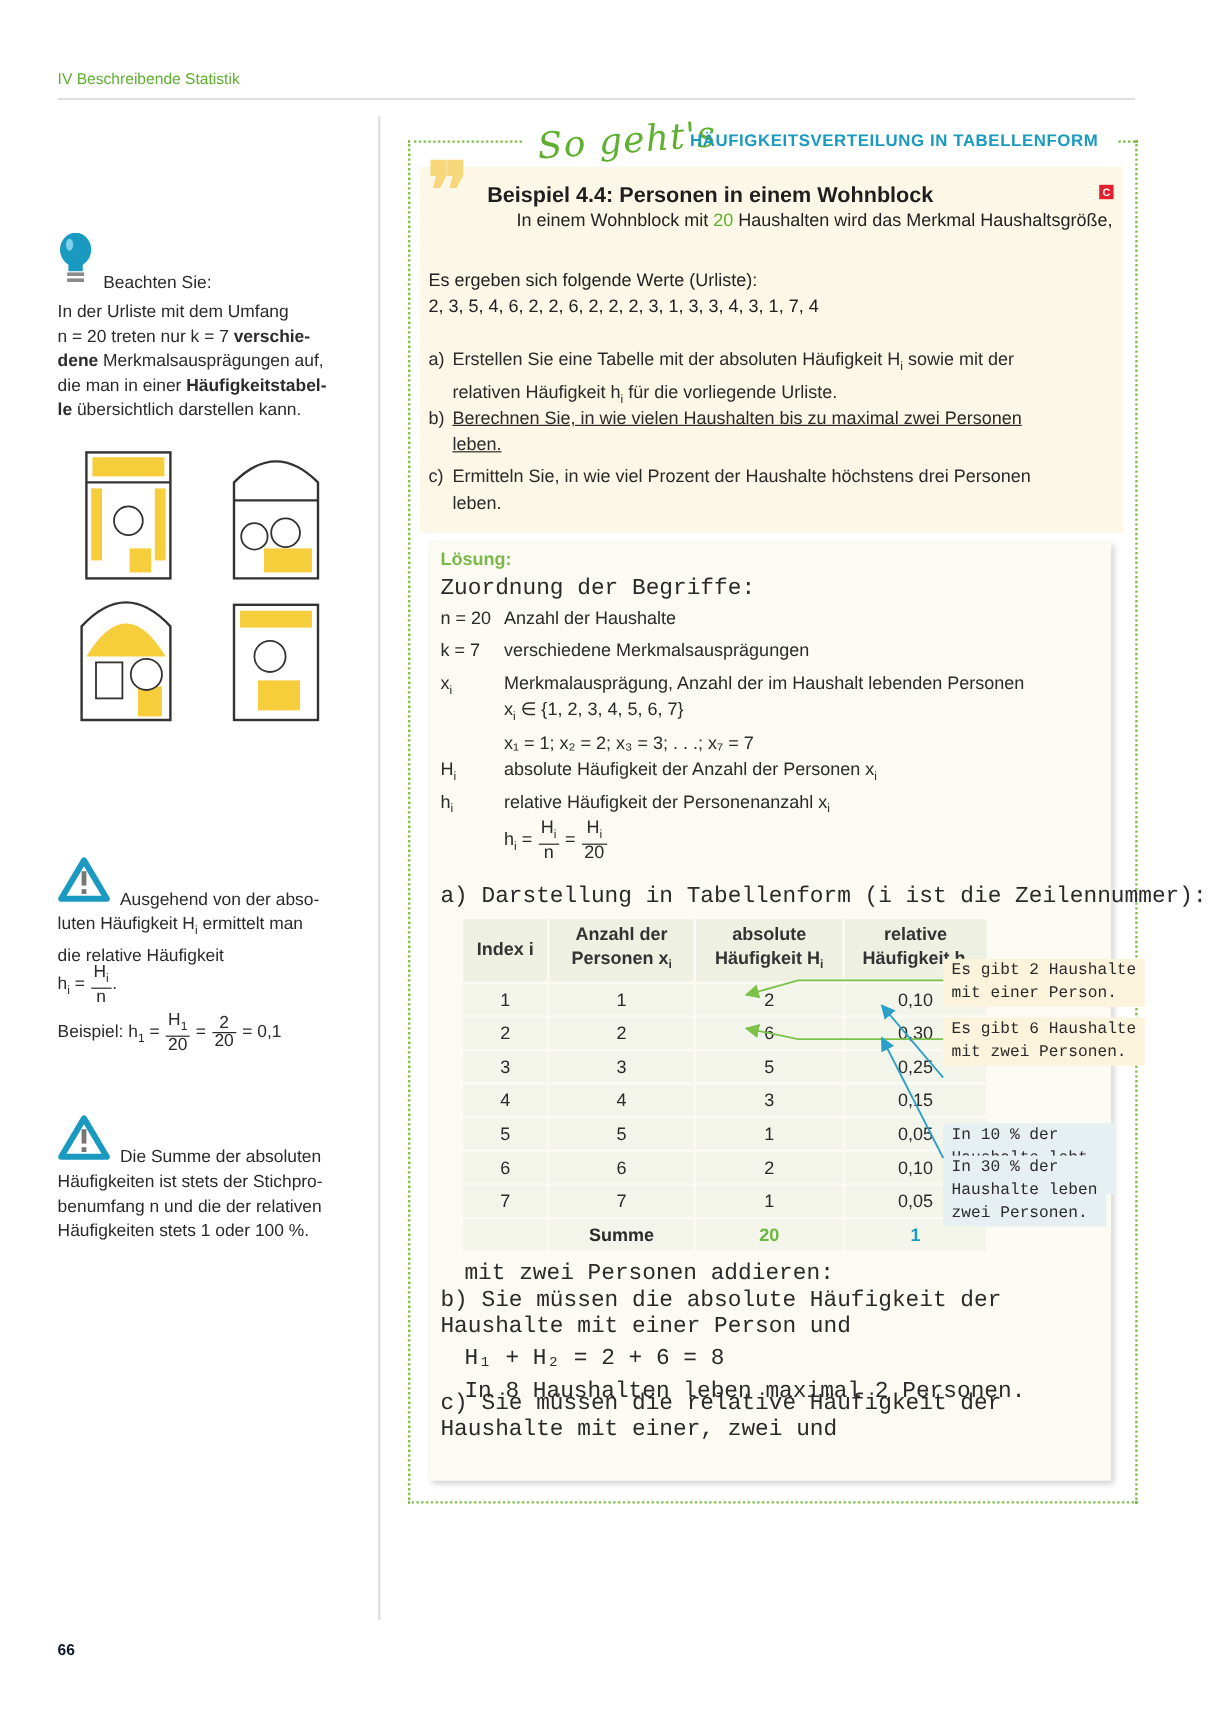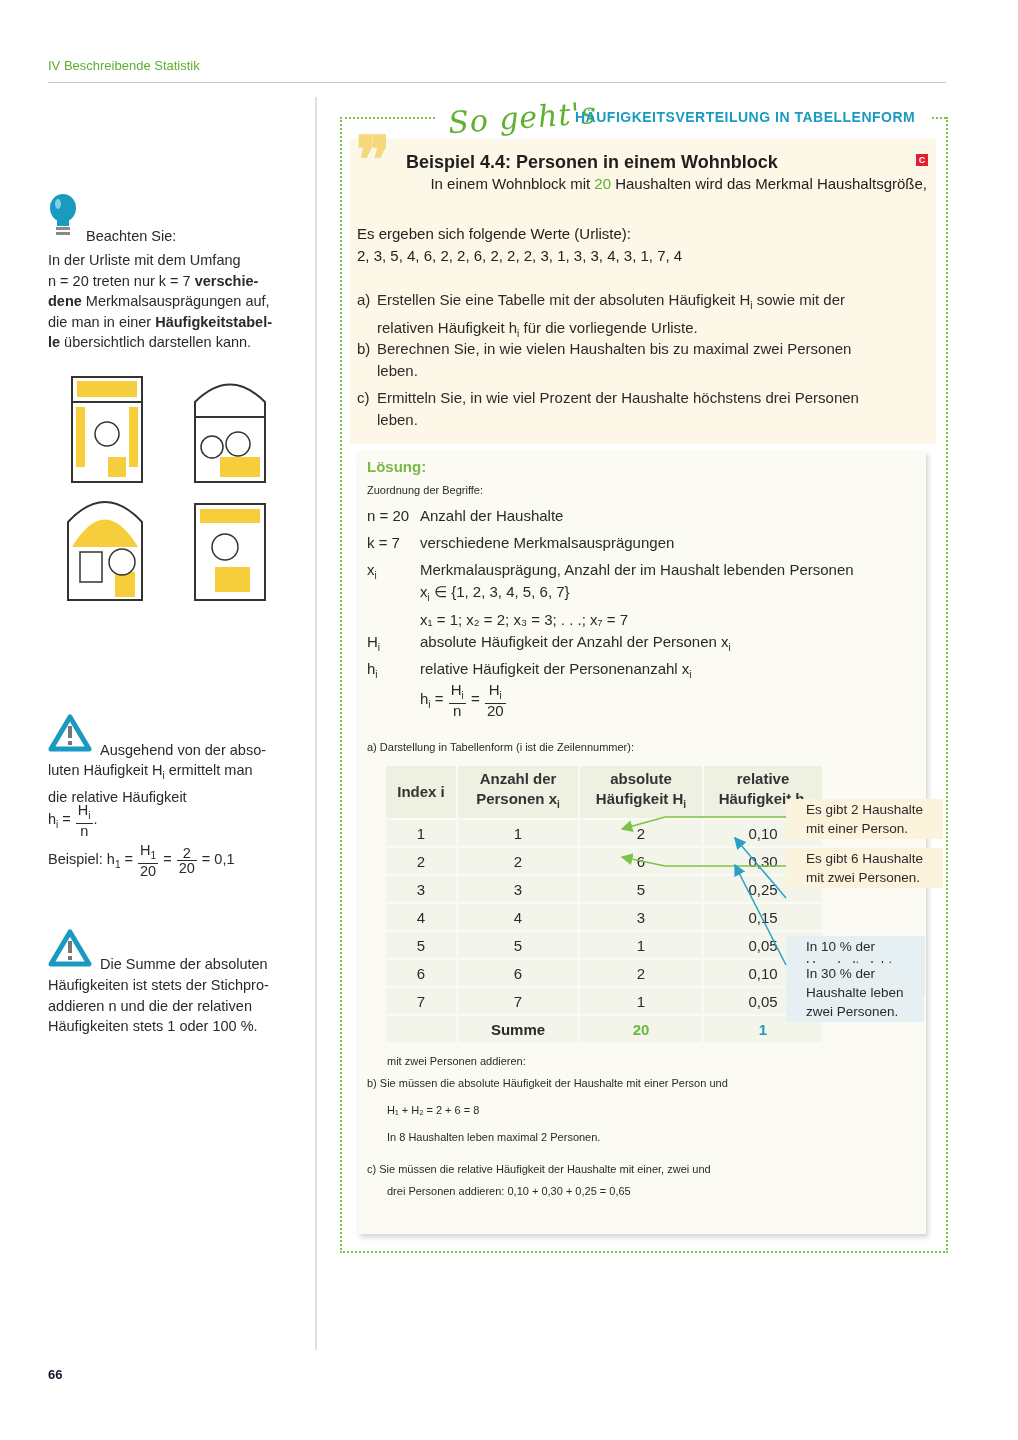--- a/index.html
+++ b/index.html
@@ -34,32 +34,32 @@
   .ex-title { left: 406px; top: 152px; font-size: 18px; font-weight: bold; color: #1e1e1e; }
   .c-badge { left: 916px; top: 154px; width: 12px; height: 12px; background: #e3202f; color: #fff; font-size: 9px; font-weight: bold; text-align: center; line-height: 12px; }
   .ex-text { left: 357px; width: 570px; font-size: 15px; line-height: 22px; color: #222; }
   .green { color: #5fb030; }
   .task { left: 357px; width: 565px; font-size: 15px; line-height: 22px; }
   .task .lbl { display: inline-block; width: 20px; }
   .task .ind { padding-left: 20px; display: block; }
 
   .solution { left: 358px; top: 451px; width: 568px; height: 783px; background: #fbfaf3; box-shadow: 2px 3px 5px rgba(0,0,0,0.18); }
   .sol-head { left: 367px; top: 458px; font-size: 15px; font-weight: bold; color: #7ab848; }
-  .sol-line { left: 367px; font-size: 11px; line-height: 22px; }
+  .sol-line { left: 367px; font-size: 19px; line-height: 22px; font-family: Liberation Mono, monospace; }
   .sym { left: 367px; font-size: 15px; }
   .def { left: 420px; font-size: 15px; line-height: 22px; }
 
   table.freq { position: absolute; left: 386px; top: 766px; border-collapse: separate; border-spacing: 0; font-size: 15px; }
   table.freq th { background: #eef1e2; font-weight: bold; color: #333; padding: 3px 6px; line-height: 20px; text-align: center; border-right: 2px solid #fbfaf3; }
   table.freq td { background: #f4f5ea; text-align: center; height: 26px; border-top: 2px solid #fbfaf3; border-right: 2px solid #fbfaf3; padding: 0; }
   .c1 { width: 58px; } .c2 { width: 108px; } .c3 { width: 110px; } .c4 { width: 106px; }
   .sum-green { color: #6ab840; font-weight: bold; }
   .sum-blue { color: #1a9ac0; font-weight: bold; }
 
-  .note { position: absolute; font-size: 13.5px; line-height: 19px; padding: 1px 20px; }
+  .note { position: absolute; font-size: 13.5px; line-height: 19px; padding: 1px 7px; font-family: Liberation Mono, monospace; }
   .note.y { background: #fcf3dc; }
   .note.b { background: #e6f0f2; }
 
   svg.arrows { position: absolute; left: 0; top: 0; }
 </style>
 </head>
 <body>
 
 <div class="abs running-head">IV  Beschreibende Statistik</div>
 <div class="abs head-rule"></div>
@@ -142,21 +142,21 @@
 <div class="abs" style="left:48px;top:929px;">
   <svg width="44" height="38" viewBox="0 0 44 38">
     <path d="M22 3 L41 35 H3 Z" fill="none" stroke="#1a9ac0" stroke-width="5" stroke-linejoin="round"></path>
     <rect x="20" y="12" width="4" height="12" fill="#777"></rect>
       <rect x="20" y="27" width="4" height="4" fill="#777"></rect>
   </svg>
 </div>
 <div class="abs side" style="top:954px;left:100px;width:200px;">Die Summe der absoluten</div>
 <div class="abs side" style="top:975px;">
   <div>Häufigkeiten ist stets der Stichpro-</div>
-  <div>addieren n und die der relativen</div>
+  <div>benumfang n und die der relativen</div>
   <div>Häufigkeiten stets 1 oder 100 %.</div>
 </div>
 
 <div class="abs main-frame"></div>
 <div class="abs frame-top-l"></div>
 <div class="abs frame-top-r"></div>
 <div class="abs sogehts">So geht's</div>
 <div class="abs section-title">HÄUFIGKEITSVERTEILUNG IN TABELLENFORM</div>
 
 <div class="abs example"></div>
@@ -167,21 +167,21 @@
   <div><span>In einem Wohnblock mit </span><span class="green">20</span><span> Haushalten wird das Merkmal Haushaltsgröße,</span></div>
 </div>
 <div class="abs ex-text" style="top:223px;">
   <div>Es ergeben sich folgende Werte (Urliste):</div>
   <div>2, 3, 5, 4, 6, 2, 2, 6, 2, 2, 2, 3, 1, 3, 3, 4, 3, 1, 7, 4</div>
 </div>
 <div class="abs task" style="top:289px;">
   <span class="lbl">a)</span><span>Erstellen Sie eine Tabelle mit der absoluten Häufigkeit H</span><span class="sub">i</span><span> sowie mit der</span>
   <span class="ind"><span>relativen Häufigkeit h</span><span class="sub">i</span><span> für die vorliegende Urliste.</span></span>
 </div>
-<div class="abs task" style="top:338px;">
+<div class="abs task" style="top:338px;text-decoration:underline;">
   <span class="lbl">b)</span><span>Berechnen Sie, in wie vielen Haushalten bis zu maximal zwei Personen</span>
   <span class="ind">leben.</span>
 </div>
 <div class="abs task" style="top:387px;">
   <span class="lbl">c)</span><span>Ermitteln Sie, in wie viel Prozent der Haushalte höchstens drei Personen</span>
   <span class="ind">leben.</span>
 </div>
 
 <div class="abs solution"></div>
 <div class="abs sol-head">Lösung:</div>
@@ -303,14 +303,13 @@
 </svg>
 
 <div class="abs sol-line" style="top:1050px;width:560px;">
   <div style="padding-left:20px;">mit zwei Personen addieren:</div>
   <div>b) Sie müssen die absolute Häufigkeit der Haushalte mit einer Person und</div>
   <div style="padding-left:20px;margin-top:5px;">H₁ + H₂ = 2 + 6 = 8</div>
   <div style="padding-left:20px;margin-top:5px;">In 8 Haushalten leben maximal 2 Personen.</div>
 </div>
 <div class="abs sol-line" style="top:1158px;width:560px;">
   <div>c) Sie müssen die relative Häufigkeit der Haushalte mit einer, zwei und</div>
-  <div style="padding-left:20px;">drei Personen addieren:  0,10 + 0,30 + 0,25 = 0,65</div>
 </div>
 
 </body></html>

